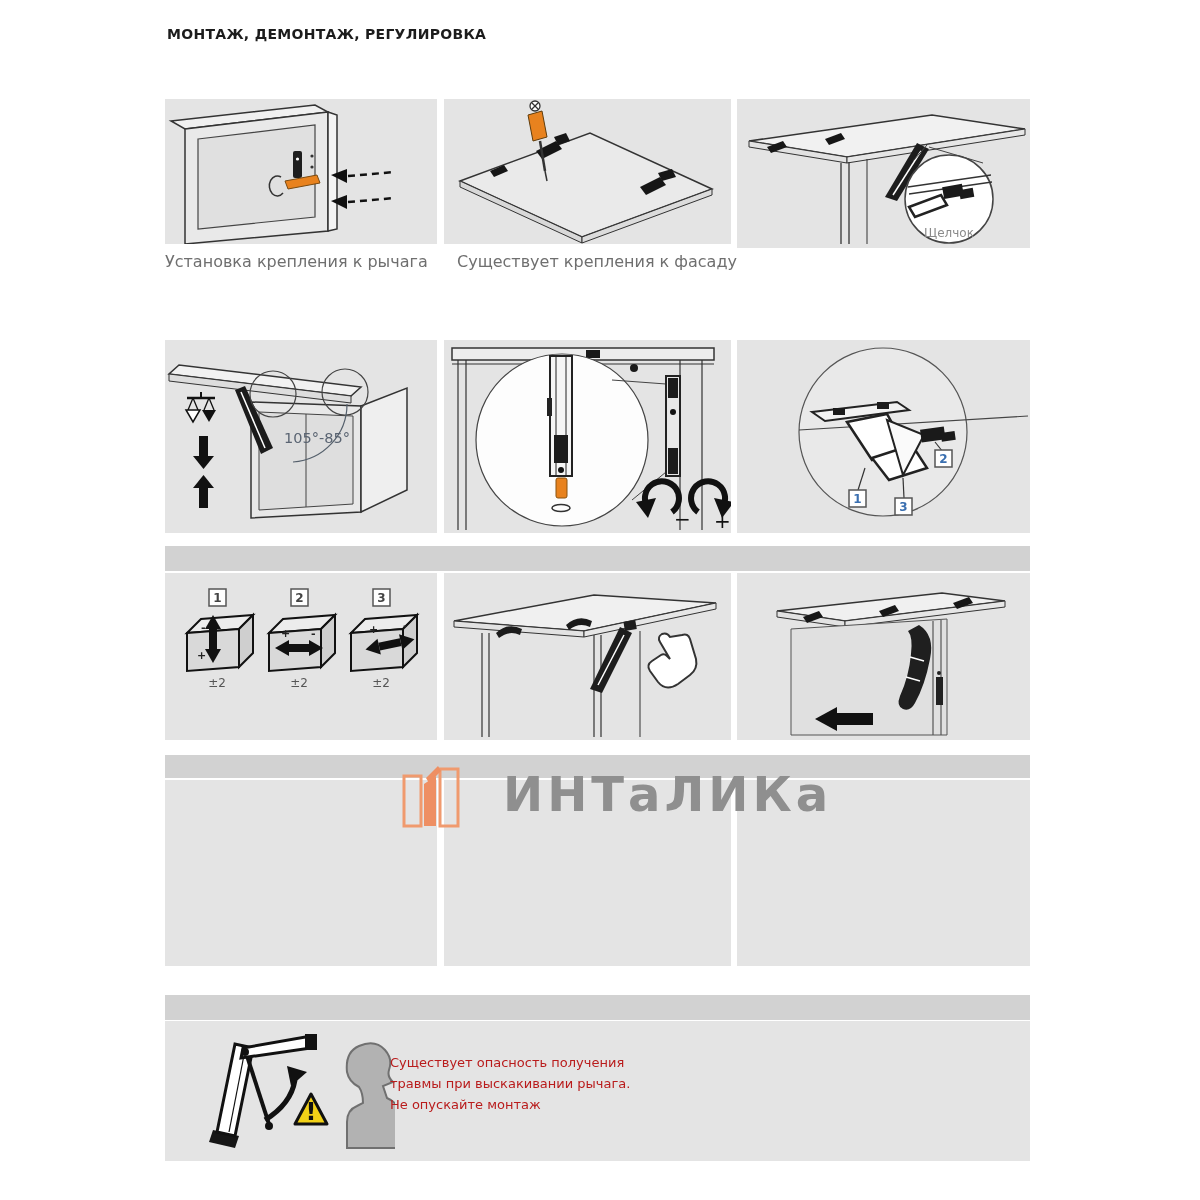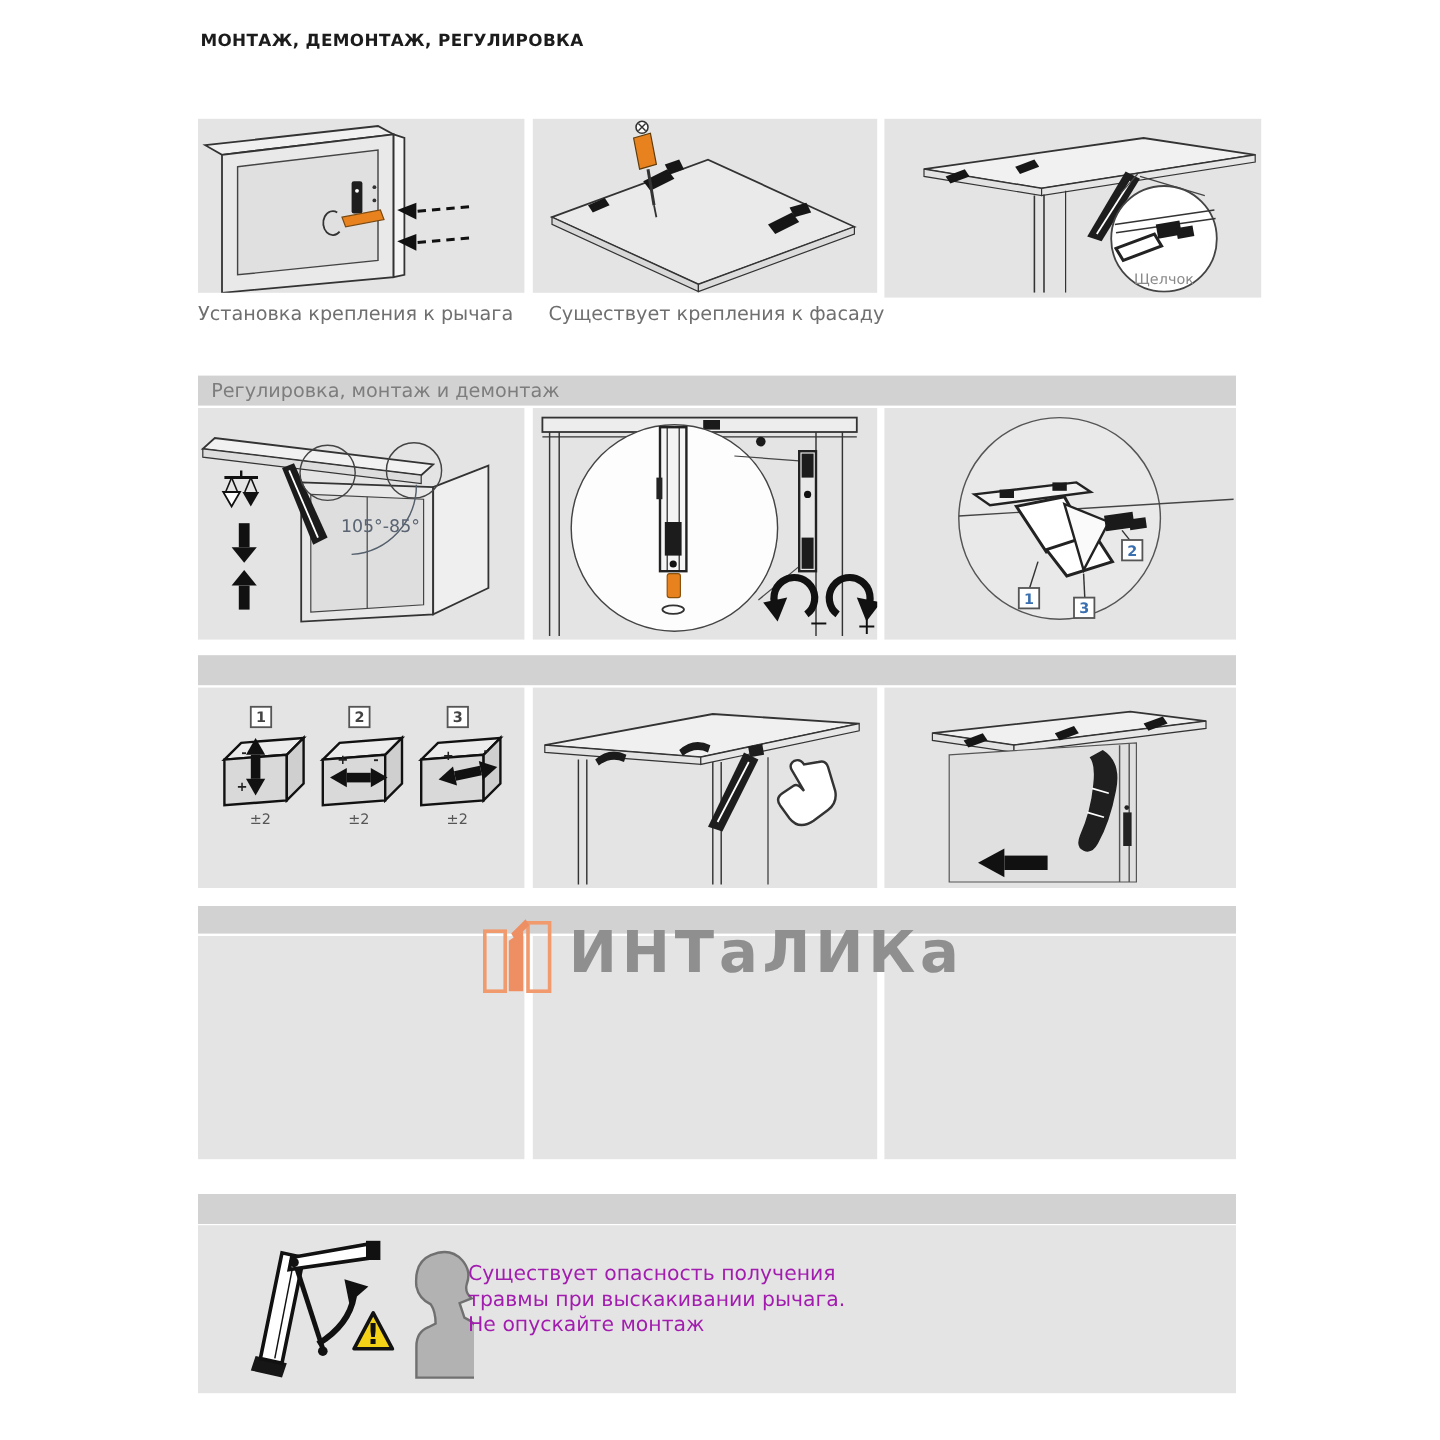--- a/index.html
+++ b/index.html
@@ -6,24 +6,24 @@
   .canvas{position:relative;width:1200px;height:1200px;background:#ffffff;overflow:hidden;
           font-family:"DejaVu Sans","Liberation Sans",sans-serif;}
   .page-title{position:absolute;left:167px;top:26px;font-size:14px;font-weight:bold;
               color:#1c1c1c;letter-spacing:.3px;}
   .bar{position:absolute;left:165px;width:865px;height:24px;background:#d2d2d2;
        display:flex;align-items:center;box-sizing:border-box;padding-left:11px;}
   .bar span{color:#7d7d7d;font-size:16px;}
   .panel{position:absolute;background:#e4e4e4;}
   .panel svg{display:block;}
   .caption{position:absolute;color:#6f6f6f;font-size:16px;}
-  .watermark{position:absolute;left:402px;top:762px;display:flex;align-items:flex-start;z-index:5;}
+  .watermark{position:absolute;left:402px;top:762px;display:flex;align-items:flex-start;z-index:5;gap:29px;}
   .watermark .wm-text{font-size:48px;font-weight:bold;color:#8f8f8f;letter-spacing:4px;
                       line-height:64px;margin-left:14px;}
-  .warn-text{position:absolute;left:390px;top:1052px;color:#a21caf;font-size:17px;line-height:21px;}
+  .warn-text{position:absolute;left:390px;top:1052px;color:#b91c1c;font-size:13px;line-height:21px;}
   svg text{font-family:"DejaVu Sans","Liberation Sans",sans-serif;}
 </style>
 </head>
 <body>
 
 <div class="canvas">
 
   <div class="page-title">МОНТАЖ, ДЕМОНТАЖ, РЕГУЛИРОВКА</div>
 
 
@@ -70,21 +70,21 @@
         <circle cx="91" cy="7" r="5" fill="#fff" stroke="#333" stroke-width="1.3"></circle>
         <line x1="88" y1="4" x2="94" y2="10" stroke="#333" stroke-width="1.2"></line>
         <line x1="94" y1="4" x2="88" y2="10" stroke="#333" stroke-width="1.2"></line>
         <polygon points="84,16 98,12 103,38 89,42" fill="#E8821E" stroke="#5f3c0c" stroke-width="1"></polygon>
         <line x1="96" y1="42" x2="101" y2="72" stroke="#333" stroke-width="2.5"></line>
         <line x1="101" y1="72" x2="103" y2="82" stroke="#333" stroke-width="1.5"></line>
       </g>
     </svg>
   </div>
 
-  <div class="panel" style="left:737px;top:99px;width:293px;height:149px;padding-left:21px;">
+  <div class="panel" style="left:737px;top:99px;width:293px;height:149px;">
     <svg width="293" height="145" viewBox="0 0 293 145">
       <g>
         <polygon points="12,42 195,16 288,30 110,58" fill="#f1f1f1" stroke="#333" stroke-width="1.5"></polygon>
         <polygon points="12,42 110,58 110,64 12,48" fill="#e2e2e2" stroke="#333" stroke-width="1"></polygon>
         <polygon points="110,58 288,30 288,36 110,64" fill="#e6e6e6" stroke="#333" stroke-width="1"></polygon>
         <line x1="104" y1="64" x2="104" y2="145" stroke="#333" stroke-width="1.3"></line>
         <line x1="112" y1="63" x2="112" y2="145" stroke="#333" stroke-width="1.3"></line>
         <line x1="130" y1="60" x2="130" y2="145" stroke="#333" stroke-width="1"></line>
         <polygon points="30,48 46,42 50,48 34,54" fill="#161616"></polygon>
         <polygon points="88,40 104,34 108,40 92,46" fill="#161616"></polygon>
@@ -105,23 +105,20 @@
           <rect x="222" y="92" width="14" height="9" fill="#1a1a1a"></rect>
         </g>
         <text x="212" y="138" text-anchor="middle" font-size="12" fill="#8a8a8a">Щелчок</text>
       </g>
     </svg>
   </div>
 
   <div class="caption" style="left:165px;top:252px;">Установка крепления к рычага</div>
   <div class="caption" style="left:457px;top:252px;">Существует крепления к фасаду</div>
 
-  <div class="bar" style="top:313px;height:25px;">
-    <span>Регулировка, монтаж и демонтаж</span>
-  </div>
 
   <div class="panel" style="left:165px;top:340px;width:272px;height:193px;">
     <svg width="272" height="193" viewBox="0 0 272 193">
       <g>
         <polygon points="4,34 186,56 196,47 14,25" fill="#f1f1f1" stroke="#333" stroke-width="1.5"></polygon>
         <polygon points="4,34 186,56 186,63 4,41" fill="#dddddd" stroke="#333" stroke-width="1"></polygon>
       </g>
       <g>
         <polygon points="86,62 196,66 196,172 86,178" fill="#e8e8e8" stroke="#333" stroke-width="1.5"></polygon>
         <polygon points="94,72 188,76 188,164 94,170" fill="#dedede" stroke="#444" stroke-width="1"></polygon>

